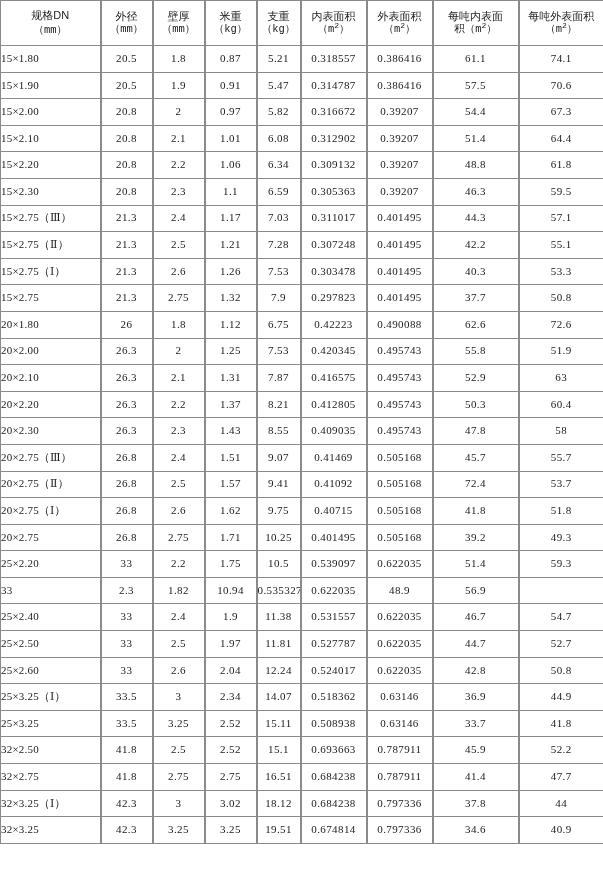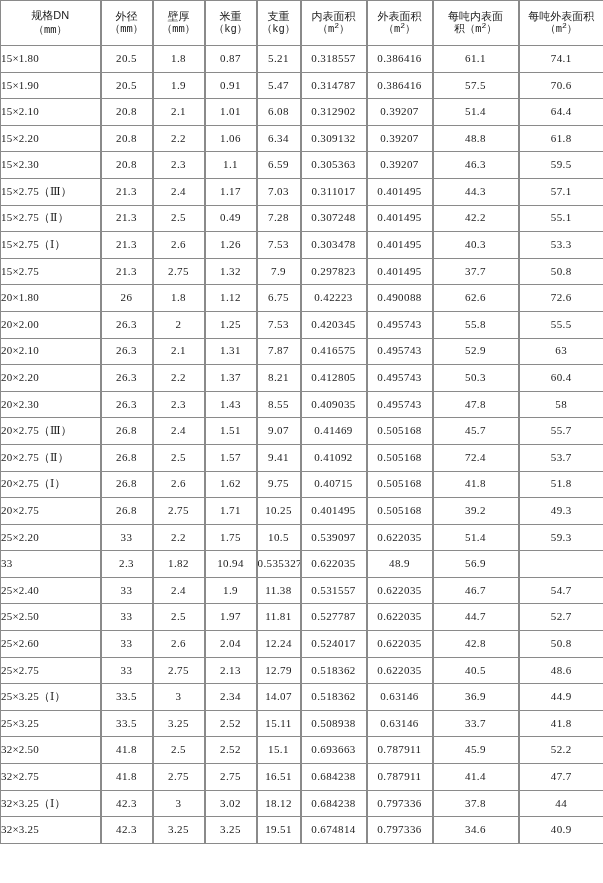--- a/index.html
+++ b/index.html
@@ -143,20 +143,31 @@
         <td>20.5</td>
         <td>1.9</td>
         <td>0.91</td>
         <td>5.47</td>
         <td>0.314787</td>
         <td>0.386416</td>
         <td>57.5</td>
         <td>70.6</td>
       </tr>
       <tr>
+        <td class="spec">15×2.00</td>
+        <td>20.8</td>
+        <td>2</td>
+        <td>0.97</td>
+        <td>5.82</td>
+        <td>0.316672</td>
+        <td>0.39207</td>
+        <td>54.4</td>
+        <td>67.3</td>
+      </tr>
+      <tr>
         <td class="spec">15×2.10</td>
         <td>20.8</td>
         <td>2.1</td>
         <td>1.01</td>
         <td>6.08</td>
         <td>0.312902</td>
         <td>0.39207</td>
         <td>51.4</td>
         <td>64.4</td>
       </tr>
@@ -190,21 +201,21 @@
         <td>7.03</td>
         <td>0.311017</td>
         <td>0.401495</td>
         <td>44.3</td>
         <td>57.1</td>
       </tr>
       <tr>
         <td class="spec">15×2.75（Ⅱ）</td>
         <td>21.3</td>
         <td>2.5</td>
-        <td>0.49</td>
+        <td>1.21</td>
         <td>7.28</td>
         <td>0.307248</td>
         <td>0.401495</td>
         <td>42.2</td>
         <td>55.1</td>
       </tr>
       <tr>
         <td class="spec">15×2.75（Ⅰ）</td>
         <td>21.3</td>
         <td>2.6</td>
@@ -239,21 +250,21 @@
       </tr>
       <tr>
         <td class="spec">20×2.00</td>
         <td>26.3</td>
         <td>2</td>
         <td>1.25</td>
         <td>7.53</td>
         <td>0.420345</td>
         <td>0.495743</td>
         <td>55.8</td>
-        <td>55.5</td>
+        <td>51.9</td>
       </tr>
       <tr>
         <td class="spec">20×2.10</td>
         <td>26.3</td>
         <td>2.1</td>
         <td>1.31</td>
         <td>7.87</td>
         <td>0.416575</td>
         <td>0.495743</td>
         <td>52.9</td>
@@ -374,31 +385,20 @@
         <td>33</td>
         <td>2.6</td>
         <td>2.04</td>
         <td>12.24</td>
         <td>0.524017</td>
         <td>0.622035</td>
         <td>42.8</td>
         <td>50.8</td>
       </tr>
       <tr>
-        <td class="spec">25×2.75</td>
-        <td>33</td>
-        <td>2.75</td>
-        <td>2.13</td>
-        <td>12.79</td>
-        <td>0.518362</td>
-        <td>0.622035</td>
-        <td>40.5</td>
-        <td>48.6</td>
-      </tr>
-      <tr>
         <td class="spec">25×3.25（Ⅰ）</td>
         <td>33.5</td>
         <td>3</td>
         <td>2.34</td>
         <td>14.07</td>
         <td>0.518362</td>
         <td>0.63146</td>
         <td>36.9</td>
         <td>44.9</td>
       </tr>

